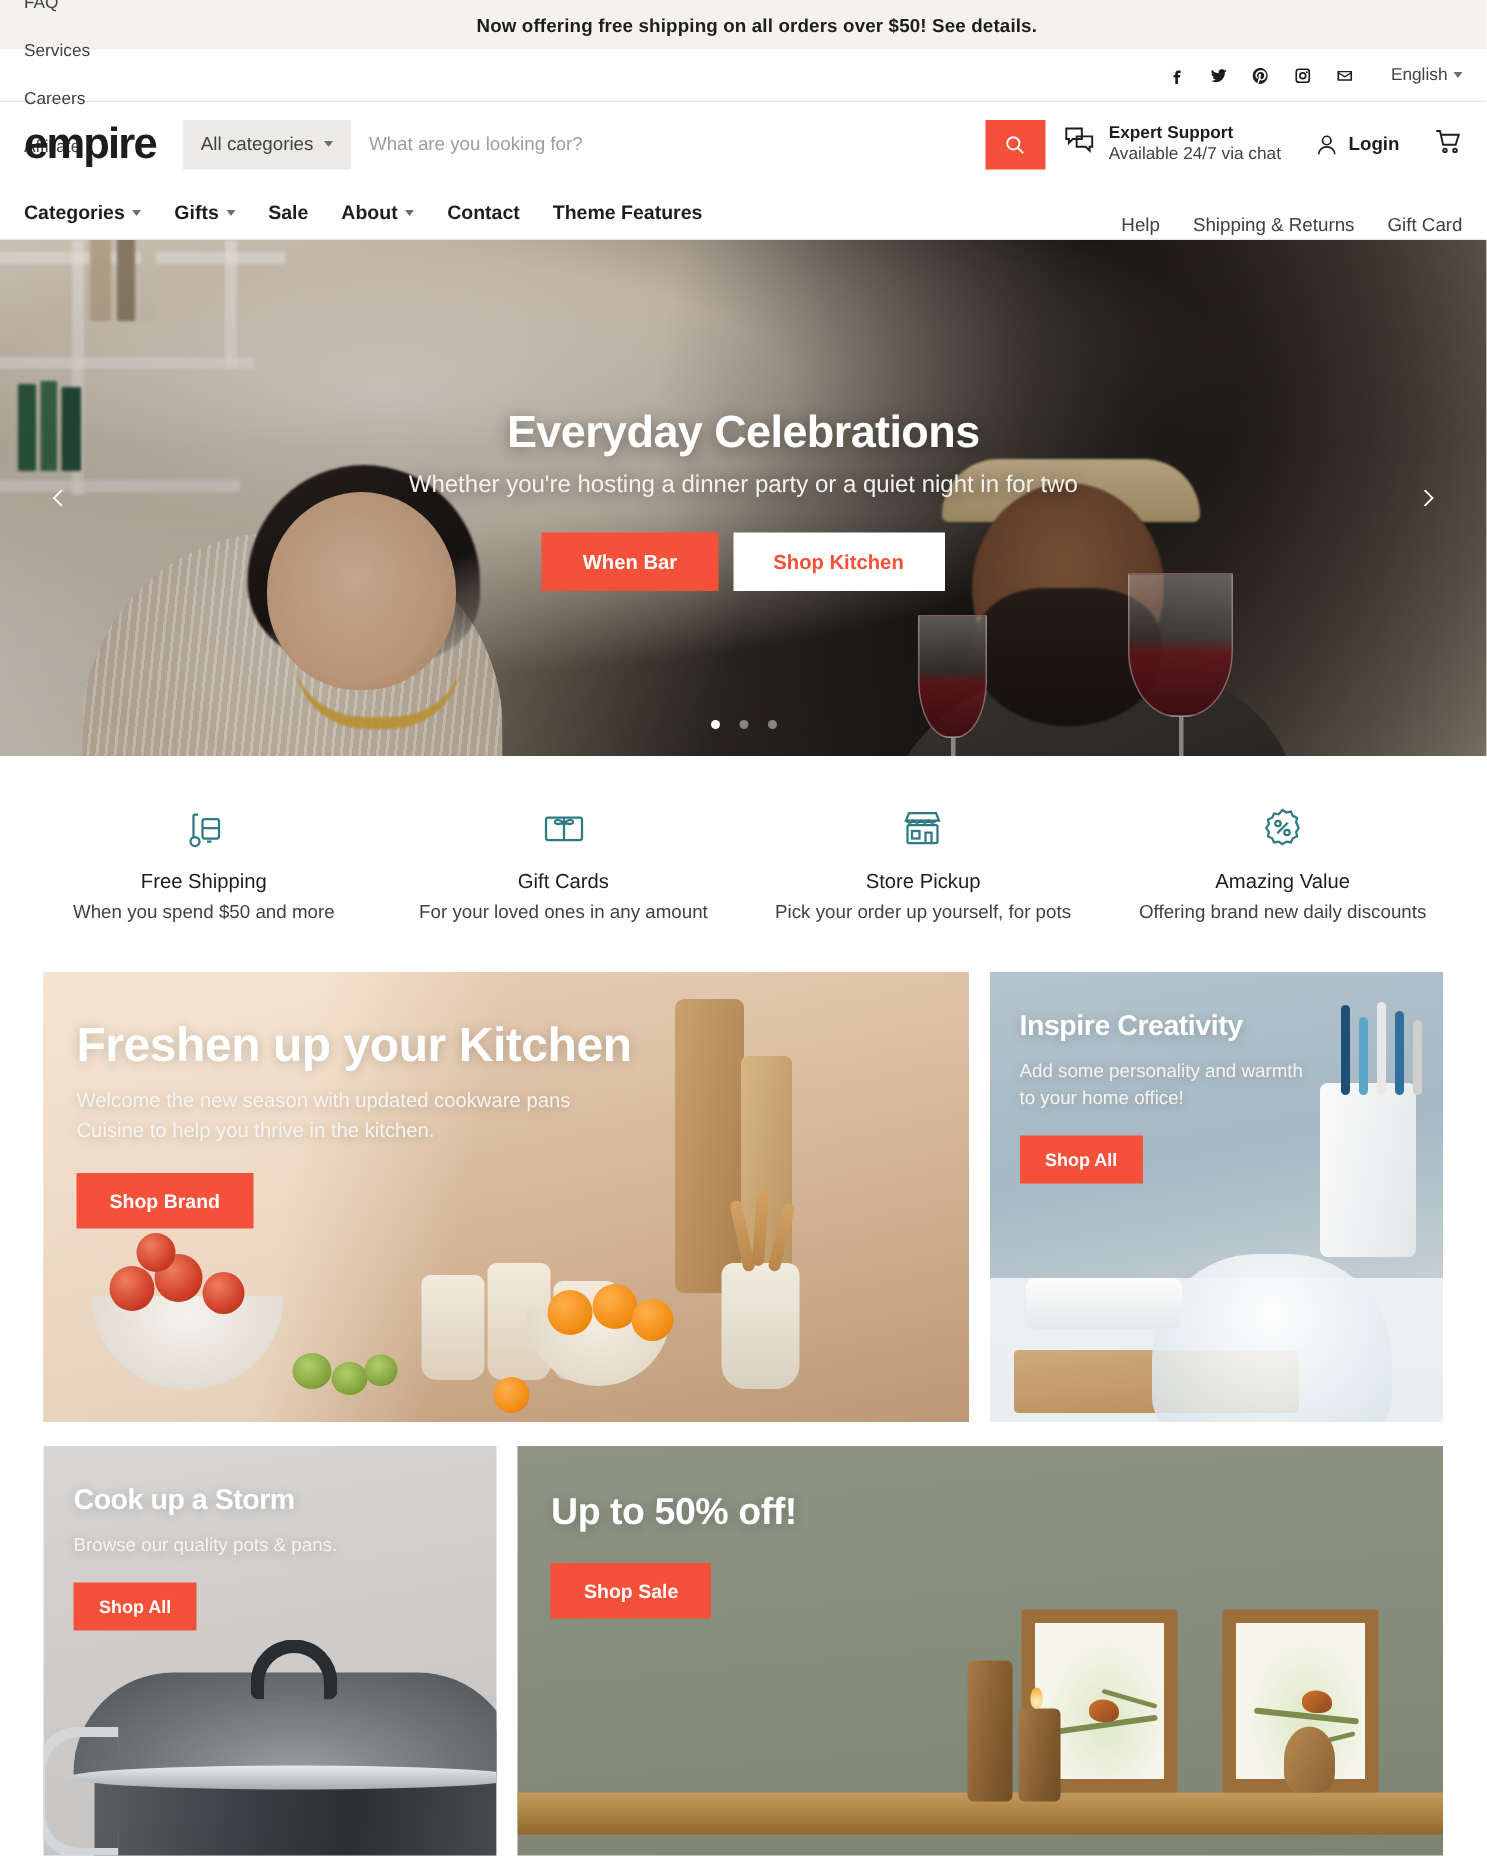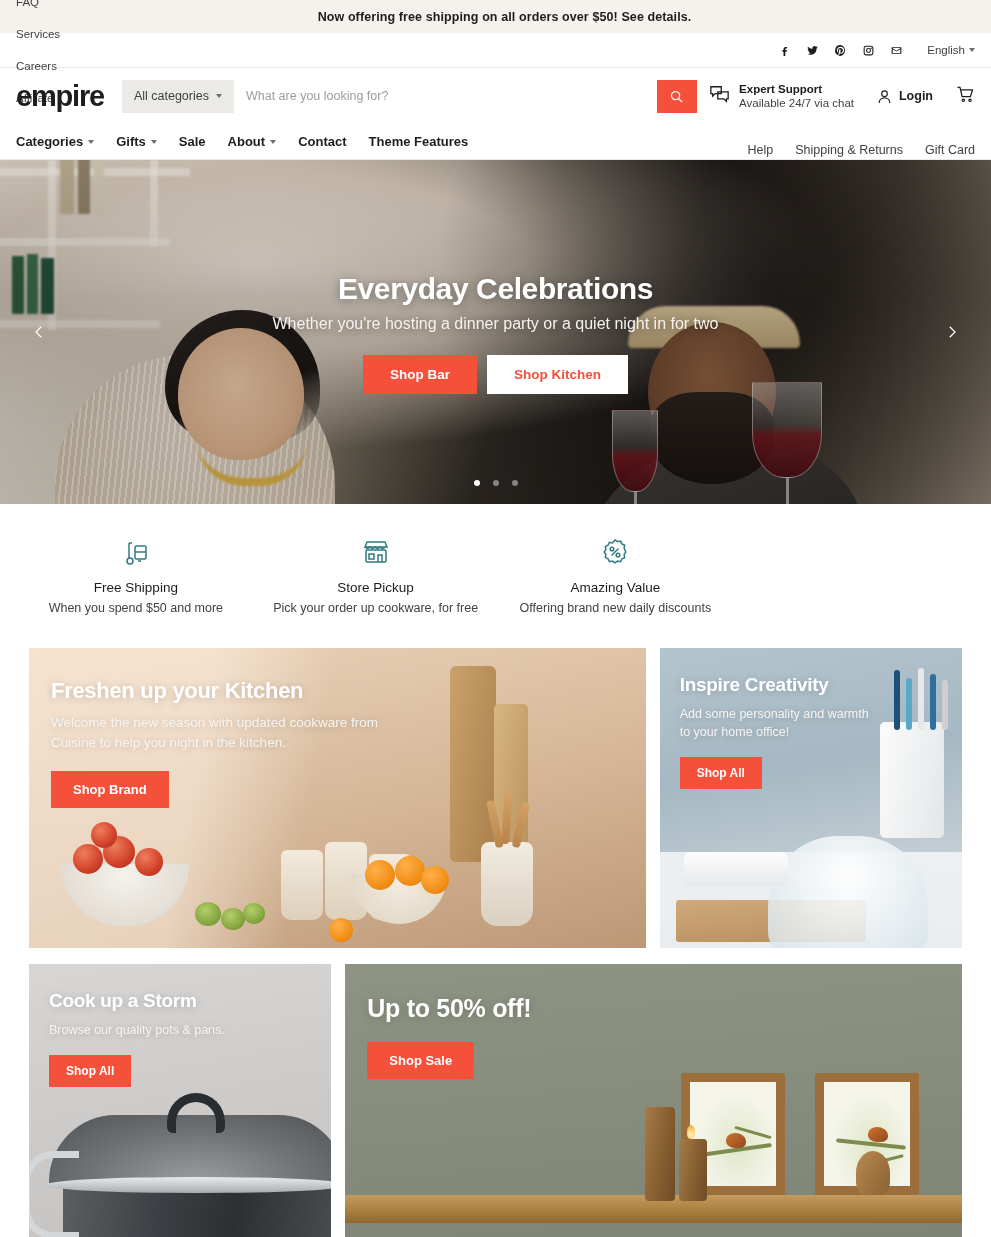--- a/index.html
+++ b/index.html
@@ -373,21 +373,21 @@
     color: #fff;
     font-weight: 700;
     border: none;
     cursor: pointer;
     font-family: "Liberation Sans", sans-serif;
   }
 
   
   .promo-kitchen { width: 618px; height: 300px;
     background: linear-gradient(160deg, #e8cdb2 0%, #e0c3a6 32%, #d9b897 58%, #c9a17c 100%); }
-  .promo-kitchen .promo-title { font-size: 22px; }
+  .promo-kitchen .promo-title { font-size: 32px; }
   .promo-kitchen .promo-desc { font-size: 13.5px; max-width: 360px; }
   .promo-kitchen .promo-btn { font-size: 13px; padding: 11px 22px; }
   .k-wall { position:absolute; inset:0; background:
       linear-gradient(100deg, rgba(255,242,228,.55) 0 28%, rgba(255,255,255,0) 46%),
       linear-gradient(180deg, rgba(255,255,255,.08), rgba(0,0,0,.06)); }
   .k-board { position:absolute; right:150px; top:18px; width:46px; height:196px;
     background: linear-gradient(100deg,#caa06b,#a97f4d); border-radius:6px; }
   .k-board2 { position:absolute; right:118px; top:56px; width:34px; height:168px;
     background: linear-gradient(100deg,#d8b683,#b5915d); border-radius:5px; }
   .k-colander { position:absolute; left:32px; bottom:22px; width:128px; height:62px;
@@ -636,21 +636,21 @@
   <div class="hero-arrow right">
     <svg viewBox="0 0 24 24">
         <polyline points="9,5 16,12 9,19"></polyline>
       </svg>
   </div>
 
   <div class="hero-content">
     <div class="hero-title">Everyday Celebrations</div>
     <div class="hero-sub">Whether you're hosting a dinner party or a quiet night in for two</div>
     <div class="hero-btns">
-      <button class="btn-primary">Shop Bar</button>
+      <button class="btn-primary">When Bar</button>
       <button class="btn-white">Shop Kitchen</button>
     </div>
   </div>
 
   <div class="hero-dots">
     <span class="dot active"></span>
     <span class="dot"></span>
     <span class="dot"></span>
   </div>
 </div>
@@ -666,29 +666,40 @@
           <path d="M17 24h3"></path>
           <path d="M8 6h3"></path>
         </svg>
     </div>
     <div class="feature-title">Free Shipping</div>
     <div class="feature-desc">When you spend $50 and more</div>
   </div>
   <div class="feature">
     <div class="feature-ico">
       <svg width="30" height="30" viewBox="0 0 30 30">
+          <rect x="3" y="8" width="24" height="15" rx="1.5"></rect>
+          <path d="M15 8v15"></path>
+          <path d="M15 12c-2.5-3-6-3-6-1s3.5 1 6 1zM15 12c2.5-3 6-3 6-1s-3.5 1-6 1z"></path>
+        </svg>
+    </div>
+    <div class="feature-title">Gift Cards</div>
+    <div class="feature-desc">For your loved ones in any amount</div>
+  </div>
+  <div class="feature">
+    <div class="feature-ico">
+      <svg width="30" height="30" viewBox="0 0 30 30">
           <path d="M4 10h22l-2-5H6l-2 5z"></path>
           <path d="M4 10q2.5 3 5 0 2.5 3 5 0 2.5 3 5 0 2.5 3 5 0"></path>
           <rect x="5" y="13" width="20" height="12" rx="1"></rect>
           <rect x="8" y="17" width="5" height="5"></rect>
           <path d="M17 25v-7h4v7"></path>
         </svg>
     </div>
     <div class="feature-title">Store Pickup</div>
-    <div class="feature-desc">Pick your order up cookware, for free</div>
+    <div class="feature-desc">Pick your order up yourself, for pots</div>
   </div>
   <div class="feature">
     <div class="feature-ico">
       <svg width="30" height="30" viewBox="0 0 30 30">
           <path d="M15 3l2.6 1.7 3-.6 1.3 2.8 2.8 1.3-.6 3L25.8 15l-1.7 2.6.6 3-2.8 1.3-1.3 2.8-3-.6L15 25.8l-2.6-1.7-3 .6-1.3-2.8-2.8-1.3.6-3L4.2 15l1.7-2.6-.6-3 2.8-1.3 1.3-2.8 3 .6z"></path>
           <circle cx="12" cy="12" r="1.8"></circle>
           <circle cx="18" cy="18" r="1.8"></circle>
           <line x1="18.5" y1="11.5" x2="11.5" y2="18.5"></line>
         </svg>
     </div>
@@ -720,21 +731,21 @@
       <div class="k-orange" style="left:336px; bottom:58px; width:30px; height:30px;"></div>
       <div class="k-orange" style="left:366px; bottom:62px; width:30px; height:30px;"></div>
       <div class="k-orange" style="left:392px; bottom:54px; width:28px; height:28px;"></div>
       <div class="k-orange" style="left:300px; bottom:6px; width:24px; height:24px;"></div>
       <div class="k-vase"></div>
       <div class="k-utensil" style="left:462px; bottom:100px; height:48px; transform:rotate(-12deg);"></div>
       <div class="k-utensil" style="left:474px; bottom:104px; height:52px; transform:rotate(4deg);"></div>
       <div class="k-utensil" style="left:488px; bottom:100px; height:46px; transform:rotate(14deg);"></div>
       <div class="promo-inner">
         <div class="promo-title">Freshen up your Kitchen</div>
-        <div class="promo-desc">Welcome the new season with updated cookware from Cuisine to help you night in the kitchen.</div>
+        <div class="promo-desc">Welcome the new season with updated cookware pans Cuisine to help you thrive in the kitchen.</div>
         <button class="promo-btn">Shop Brand</button>
       </div>
     </div>
 
     <div class="promo promo-creative">
       <div class="c-desk"></div>
       <div class="c-cup"></div>
       <div class="c-pen" style="right:26px; top:26px; height:56px; background:#2f6f9e;"></div>
       <div class="c-pen" style="right:38px; top:20px; height:62px; background:#e8e8e8;"></div>
       <div class="c-pen" style="right:50px; top:30px; height:52px; background:#5aa7c8;"></div>

